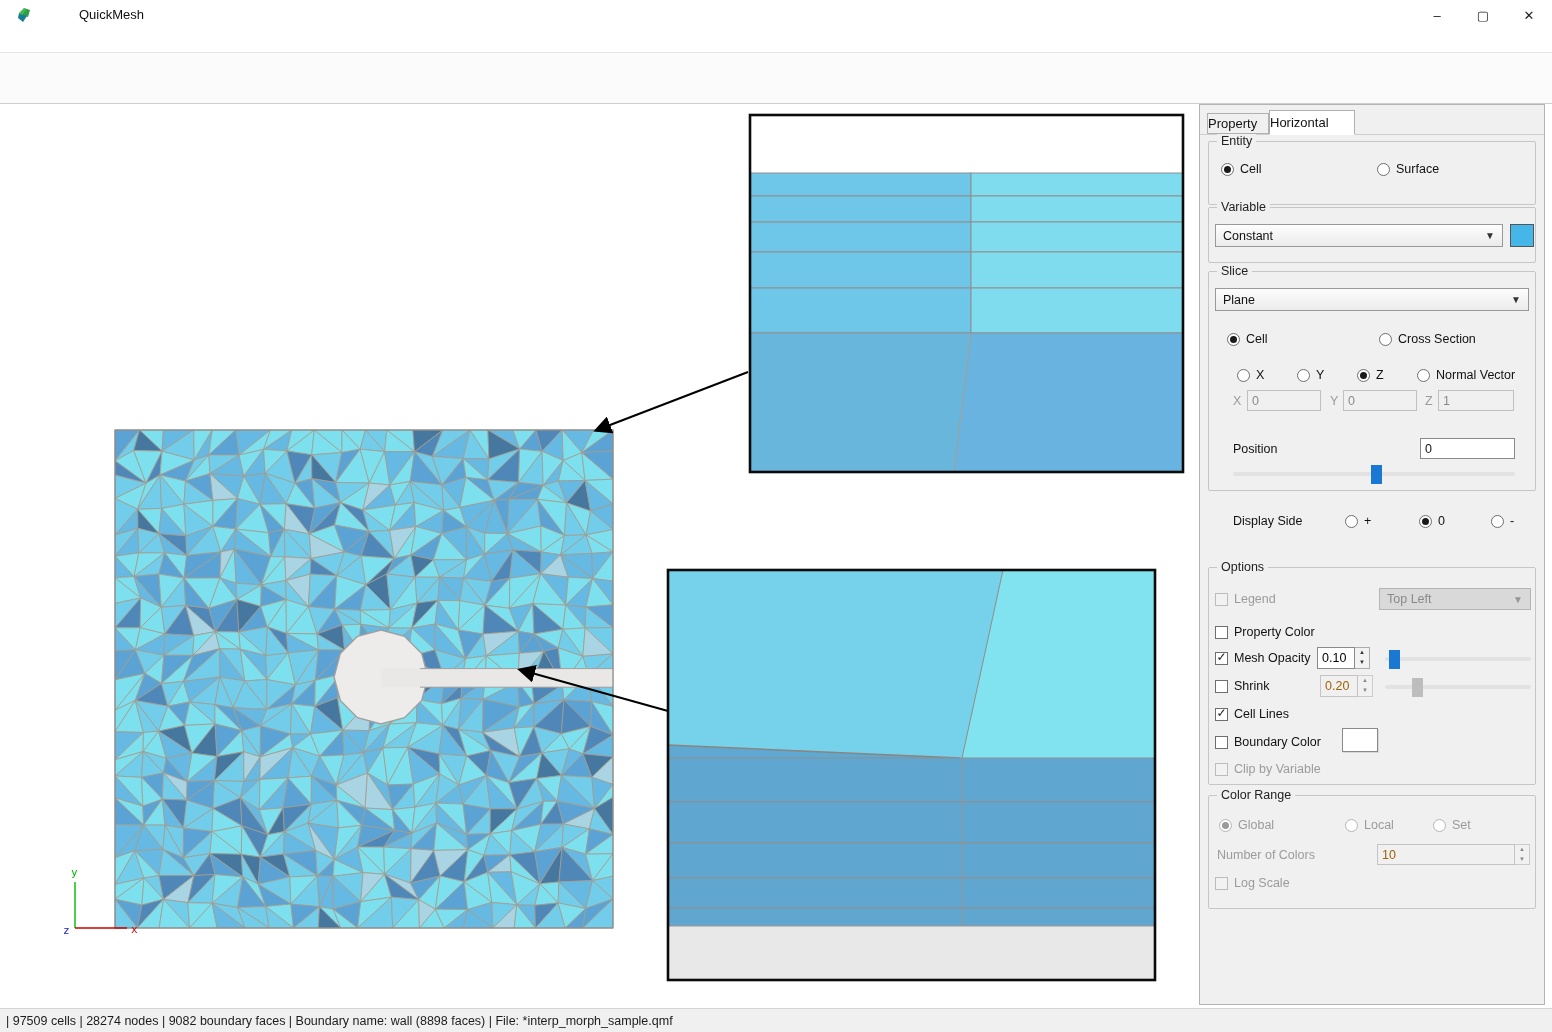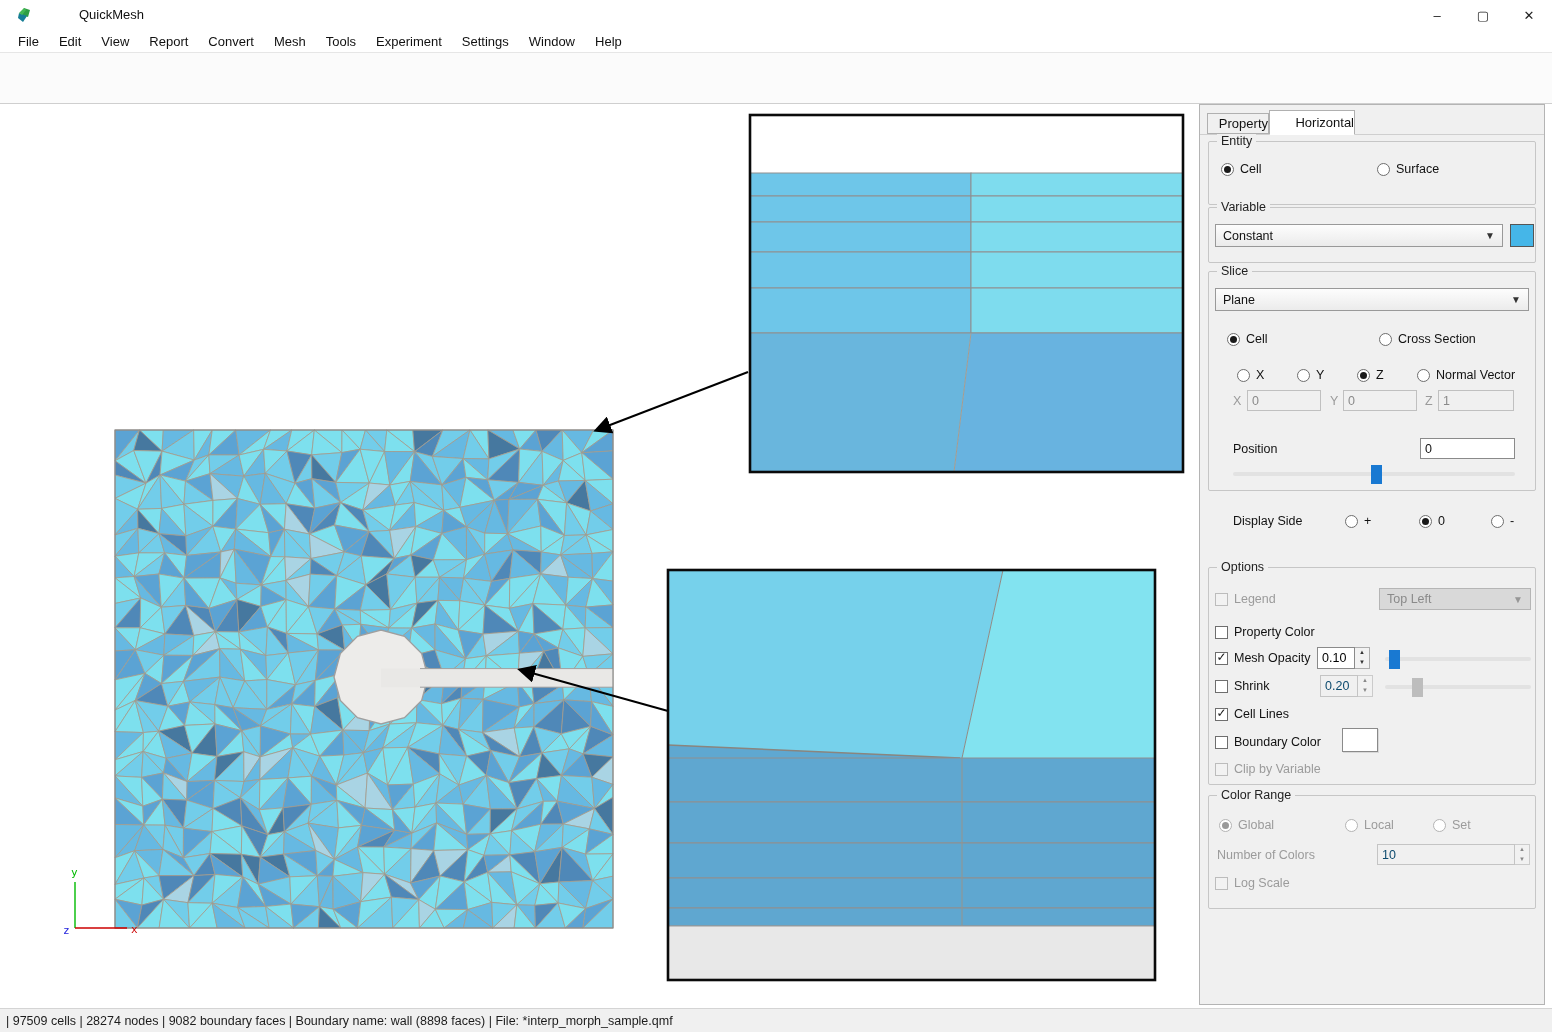--- a/index.html
+++ b/index.html
@@ -35,21 +35,21 @@
   #rotinput { width:32px; height:20px; border:1px solid #8a8a8a; font-size:13px; padding-left:3px; font-family:"Liberation Sans",sans-serif; }
   .spincol { width:15px; height:20px; border:1px solid #adadad; border-left:none; display:flex; flex-direction:column; background:#f2f2f2; }
   .spincol div { flex:1; font-size:6px; line-height:9px; text-align:center; color:#333; }
   #rotgroup .runit { font-size:13px; color:#222; margin-left:4px; }
 
   
   #canvas { position:absolute; left:0; top:104px; width:1199px; height:904px; background:#fff; }
 
   
   #panel { position:absolute; left:1199px; top:104px; width:346px; height:901px; background:#f0f0f0; border:1px solid #b4b4b4; }
-  .tab { position:absolute; display:flex; align-items:center; justify-content:flex-end; font-size:13px; color:#111; border:1px solid #b0b0b0; }
+  .tab { position:absolute; display:flex; align-items:center; justify-content:flex-start; font-size:13px; color:#111; border:1px solid #b0b0b0; }
   #tab-property { left:7px; top:8px; width:62px; height:21px; background:#f0f0f0; }
   #tab-inspection { left:69px; top:5px; width:86px; height:25px; background:#fff; border-bottom:1px solid #fff; z-index:2; }
   #tabline { position:absolute; left:0; top:29px; width:100%; height:1px; background:#cfcfcf; }
 
   .grp { position:absolute; left:8px; width:328px; border:1px solid #c6c6c6; border-radius:2px; }
   .glab { position:absolute; top:-8px; left:8px; background:#f0f0f0; padding:0 4px; font-size:12.5px; color:#222; }
   .prow { position:absolute; display:flex; align-items:center; gap:6px; font-size:12.5px; color:#111; white-space:nowrap; }
   .prow.gray, .gray { color:#9b9b9b; }
 
   .rd { width:13px; height:13px; border:1px solid #6e6e6e; border-radius:50%; background:#fff; display:inline-flex; align-items:center; justify-content:center; flex:none; }
@@ -68,21 +68,21 @@
 
   .tinput { position:absolute; border:1px solid #8a8a8a; background:#fff; font-size:12.5px; padding:0 4px; font-family:"Liberation Sans",sans-serif; color:#111; }
   .tinput.dis { background:#f0f0f0; border-color:#c0c0c0; color:#8a8a8a; }
 
   .sld-track { position:absolute; height:4px; background:#e2e2e2; border-radius:2px; }
   .sld-handle { position:absolute; width:11px; height:19px; background:#1979d2; }
   .sld-handle.dis { background:#bdbdbd; }
 
   .spinbox { position:absolute; display:flex;border-radius:9px; }
   .spinbox input { width:100%; height:100%; border:1px solid #8a8a8a; font-size:12.5px; padding:0 4px; font-family:"Liberation Sans",sans-serif; }
-  .spinbox.dis input { background:#f0f0f0; border-color:#c4c4c4; color:#0c4a6e; }
+  .spinbox.dis input { background:#f0f0f0; border-color:#c4c4c4; color:#a16207; }
 
   #swatch { position:absolute; border:1px solid #555; }
   #bcolor-btn { position:absolute; background:#fff; border:1px solid #8a8a8a; box-shadow:1px 1px 0 #d8d8d8; }
 
   
   #statusbar { position:absolute; left:0; top:1008px; width:100%; height:24px; background:#f0f0f0; border-top:1px solid #d4d4d4; display:flex; align-items:center; padding-left:6px; font-size:12.5px; color:#1c1c1c; }
 </style>
 </head>
 <body>
 
@@ -99,33 +99,20 @@
         <span>–</span>
       </div>
     <div class="wbtn" id="btn-max">
         <span>▢</span>
       </div>
     <div class="wbtn" id="btn-close">
         <span>✕</span>
       </div>
   </div>
 
-  <div id="menubar">
-    <span class="mitem">File</span>
-    <span class="mitem">Edit</span>
-    <span class="mitem">View</span>
-    <span class="mitem">Report</span>
-    <span class="mitem">Convert</span>
-    <span class="mitem">Mesh</span>
-    <span class="mitem">Tools</span>
-    <span class="mitem">Experiment</span>
-    <span class="mitem">Settings</span>
-    <span class="mitem">Window</span>
-    <span class="mitem">Help</span>
-  </div>
 
   <div id="toolbar">
     <div id="tgrip"></div>
 
     <div class="tbtn" style="left:10px">
       <svg viewBox="0 0 26 26">
           <path d="M3 6h8l2 2h10v4H3z" fill="#e8d188" stroke="#9c7f20"></path>
           <path d="M2 11h22l-3 10H3z" fill="#f6ecc2" stroke="#9c7f20"></path>
         </svg>
       <span class="tlabel">Open</span>

